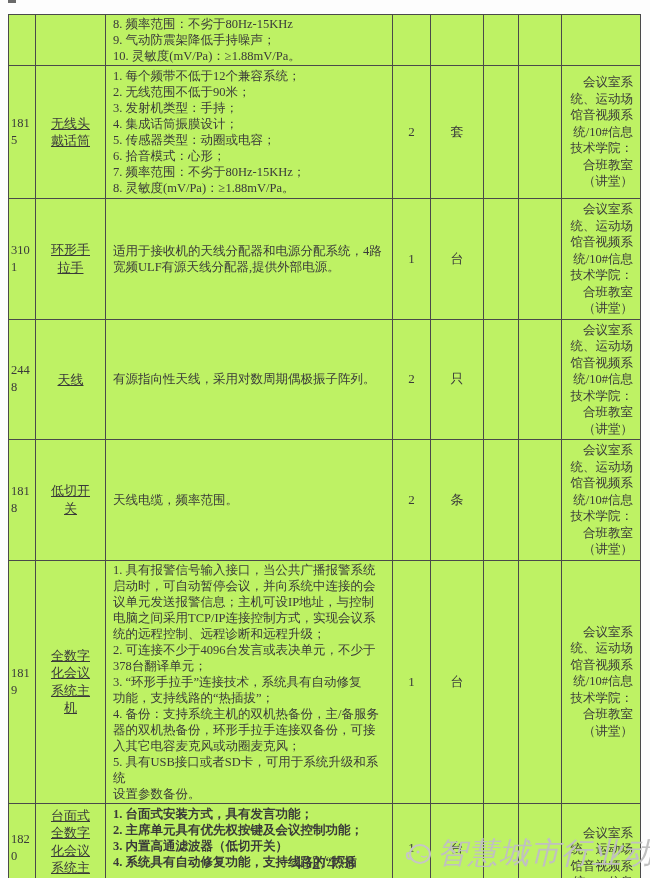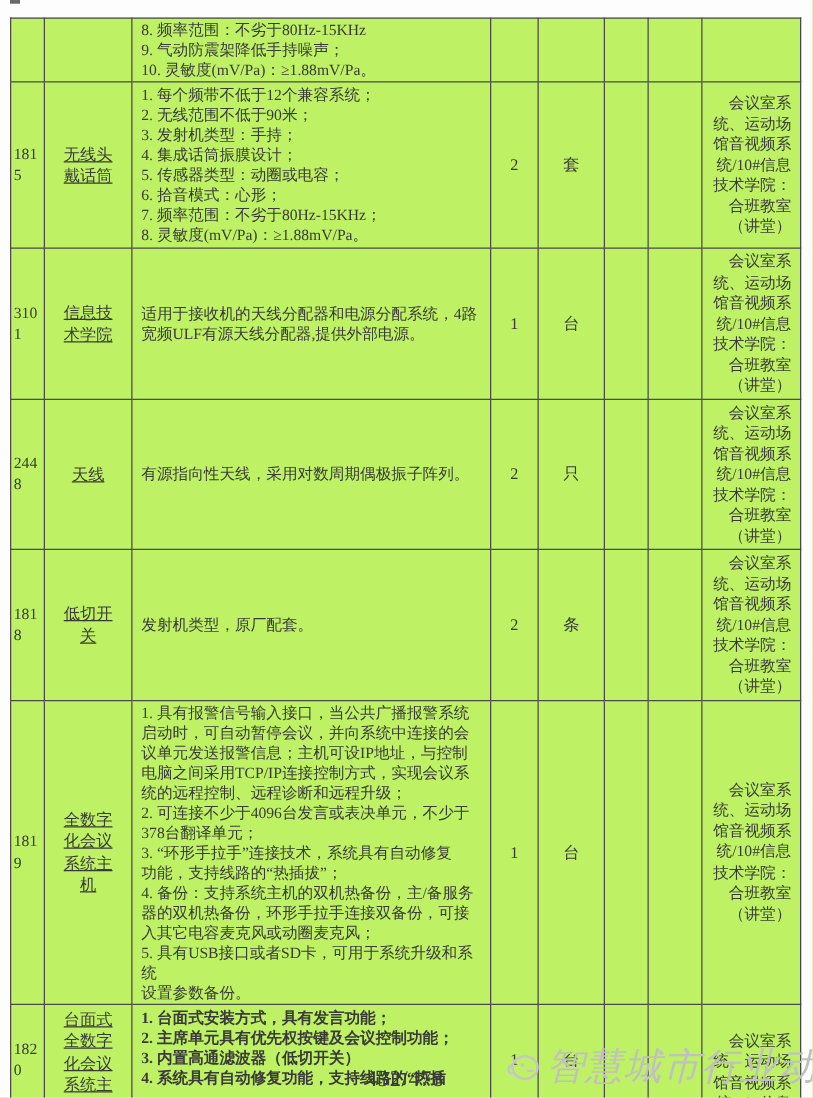--- a/index.html
+++ b/index.html
@@ -104,21 +104,21 @@
 7. 频率范围：不劣于80Hz-15KHz；
 8. 灵敏度(mV/Pa)：≥1.88mV/Pa。</td>
       <td class="c-qty">2</td>
       <td class="c-unit">套</td>
       <td class="c-e1"></td>
       <td class="c-e2"></td>
       <td class="c-loc">会议室系统、运动场馆音视频系统/10#信息技术学院：合班教室（讲堂）</td>
     </tr>
     <tr style="height:115px">
       <td class="c-no">3101</td>
-      <td class="c-name">信息技术学院</td>
+      <td class="c-name">环形手拉手</td>
       <td class="c-spec">适用于接收机的天线分配器和电源分配系统，4路
 宽频ULF有源天线分配器,提供外部电源。</td>
       <td class="c-qty">1</td>
       <td class="c-unit">台</td>
       <td class="c-e1"></td>
       <td class="c-e2"></td>
       <td class="c-loc">会议室系统、运动场馆音视频系统/10#信息技术学院：合班教室（讲堂）</td>
     </tr>
     <tr style="height:118px">
       <td class="c-no">2448</td>
@@ -126,21 +126,21 @@
       <td class="c-spec">有源指向性天线，采用对数周期偶极振子阵列。</td>
       <td class="c-qty">2</td>
       <td class="c-unit">只</td>
       <td class="c-e1"></td>
       <td class="c-e2"></td>
       <td class="c-loc">会议室系统、运动场馆音视频系统/10#信息技术学院：合班教室（讲堂）</td>
     </tr>
     <tr style="height:115px">
       <td class="c-no">1818</td>
       <td class="c-name">低切开关</td>
-      <td class="c-spec">发射机类型，原厂配套。</td>
+      <td class="c-spec">天线电缆，频率范围。</td>
       <td class="c-qty">2</td>
       <td class="c-unit">条</td>
       <td class="c-e1"></td>
       <td class="c-e2"></td>
       <td class="c-loc">会议室系统、运动场馆音视频系统/10#信息技术学院：合班教室（讲堂）</td>
     </tr>
     <tr style="height:223px">
       <td class="c-no">1819</td>
       <td class="c-name">全数字化会议系统主机</td>
       <td class="c-spec">1. 具有报警信号输入接口，当公共广播报警系统

